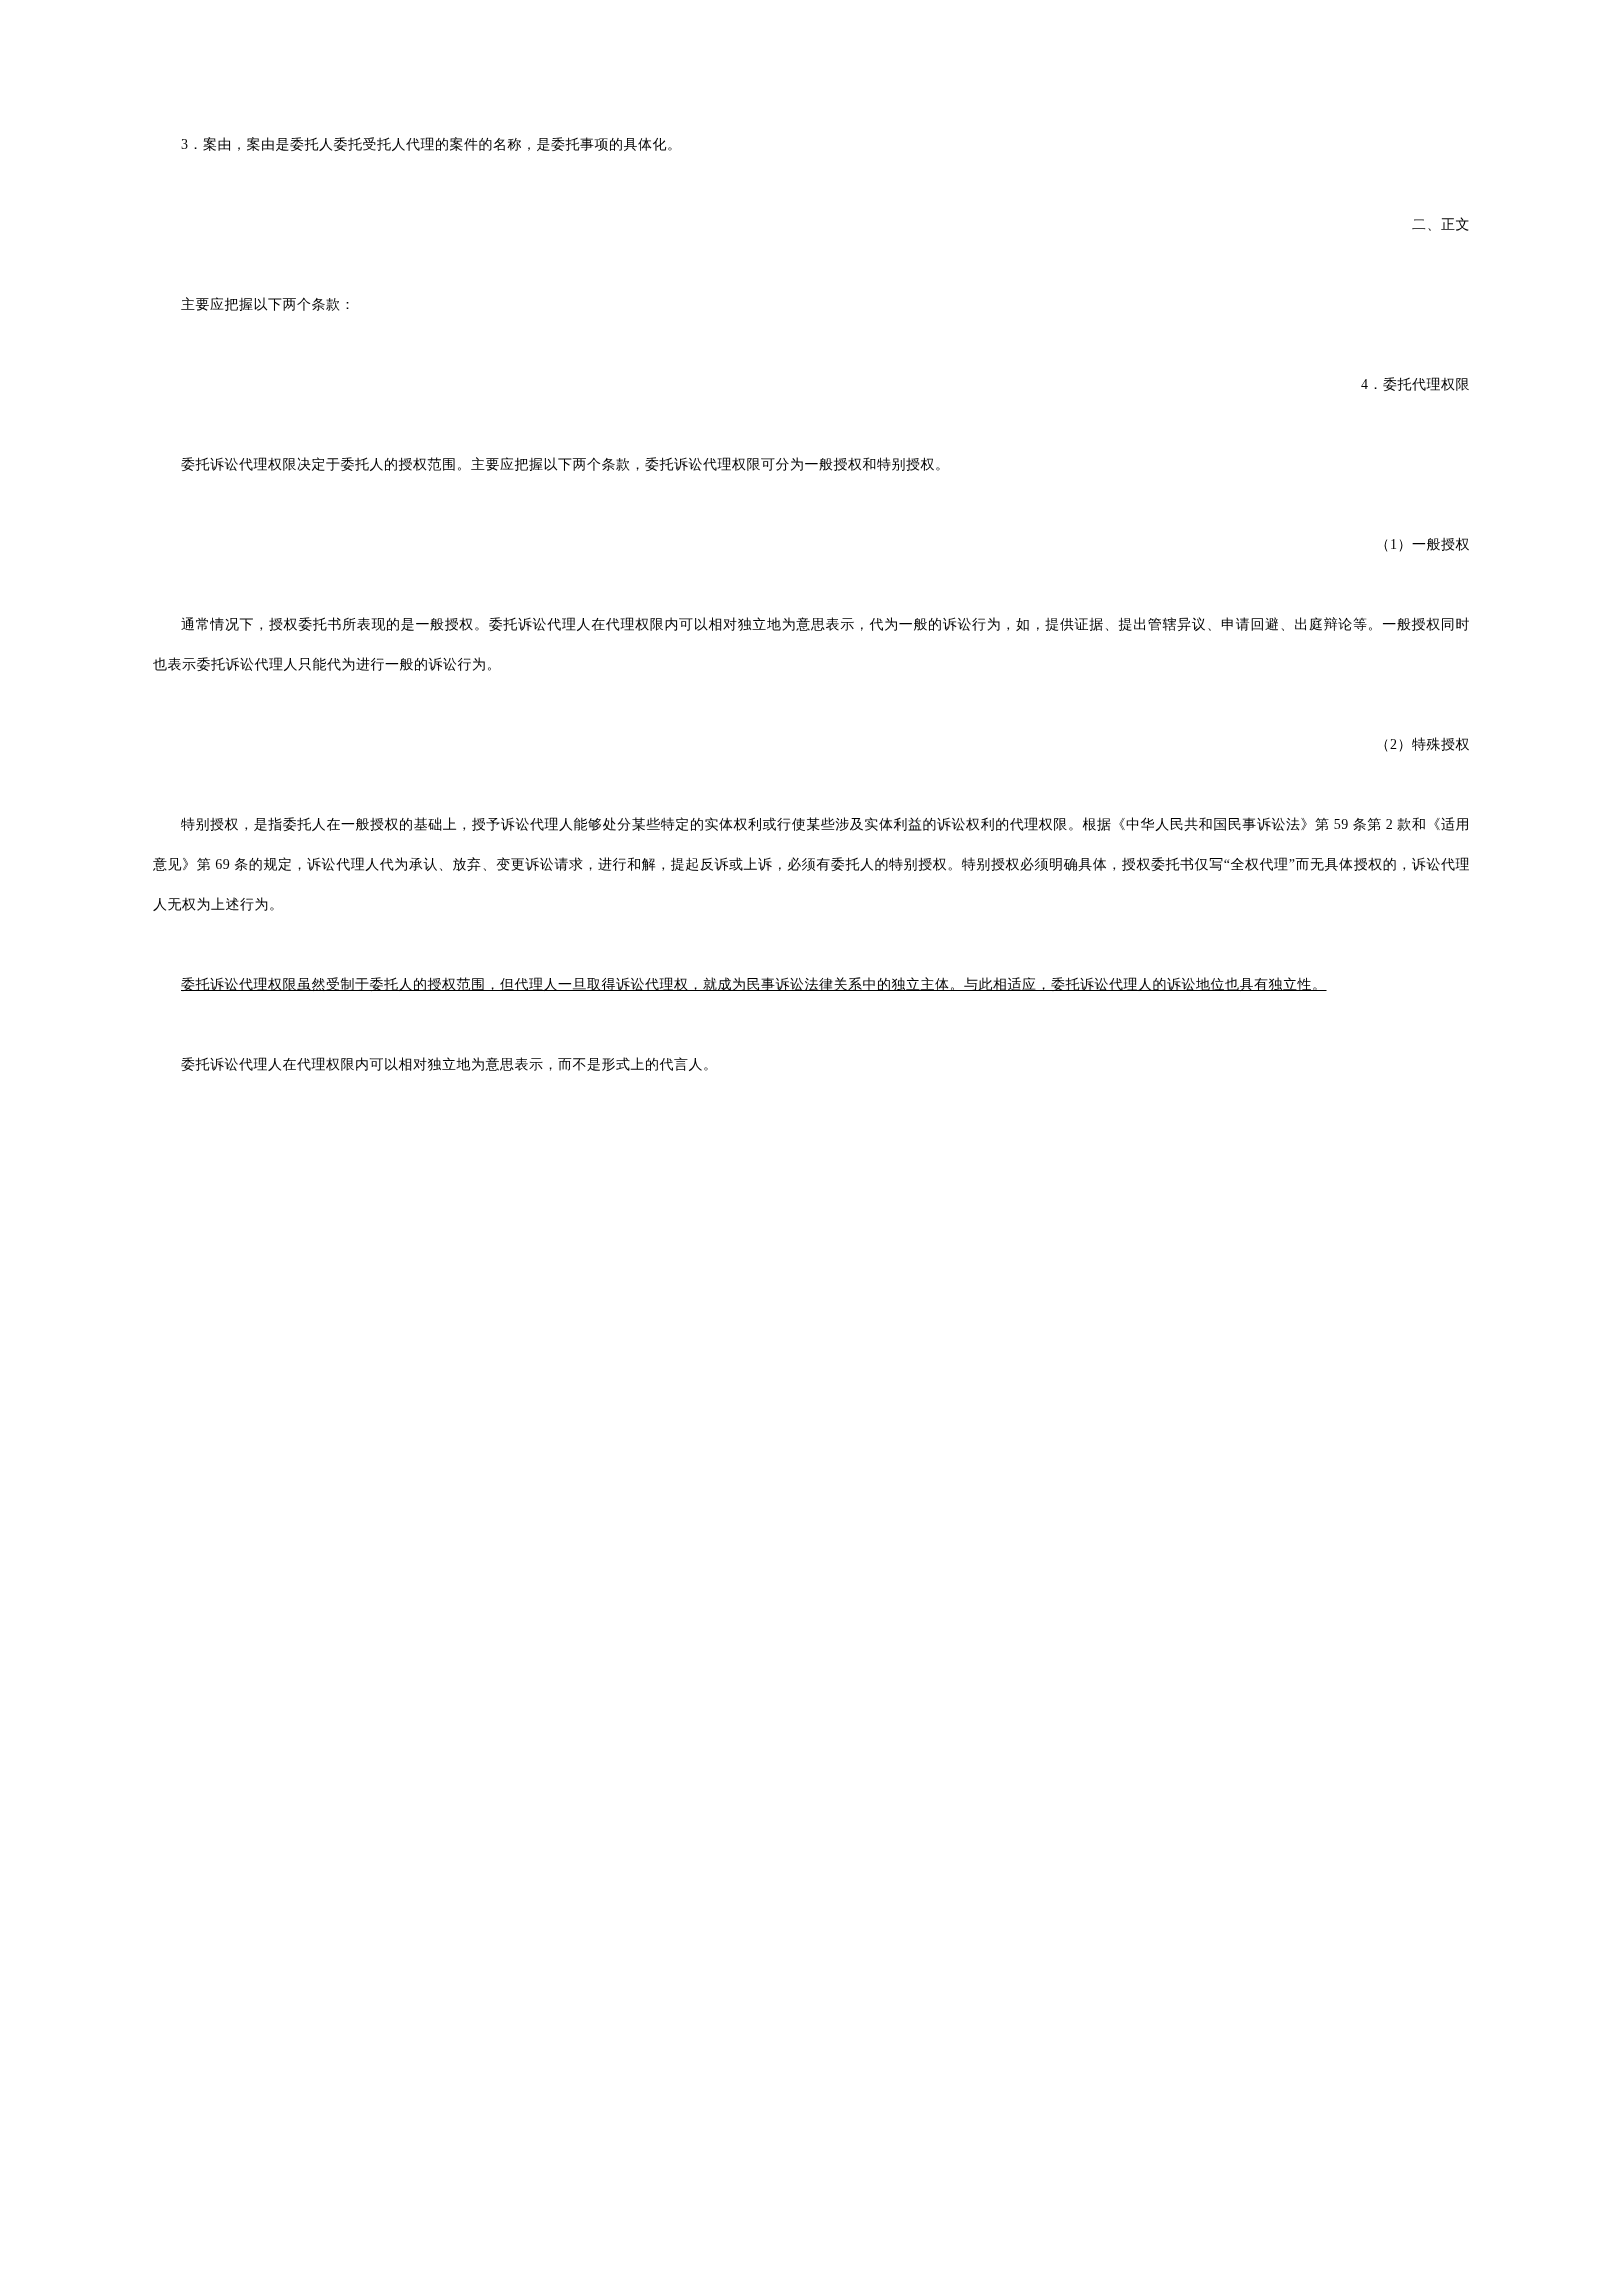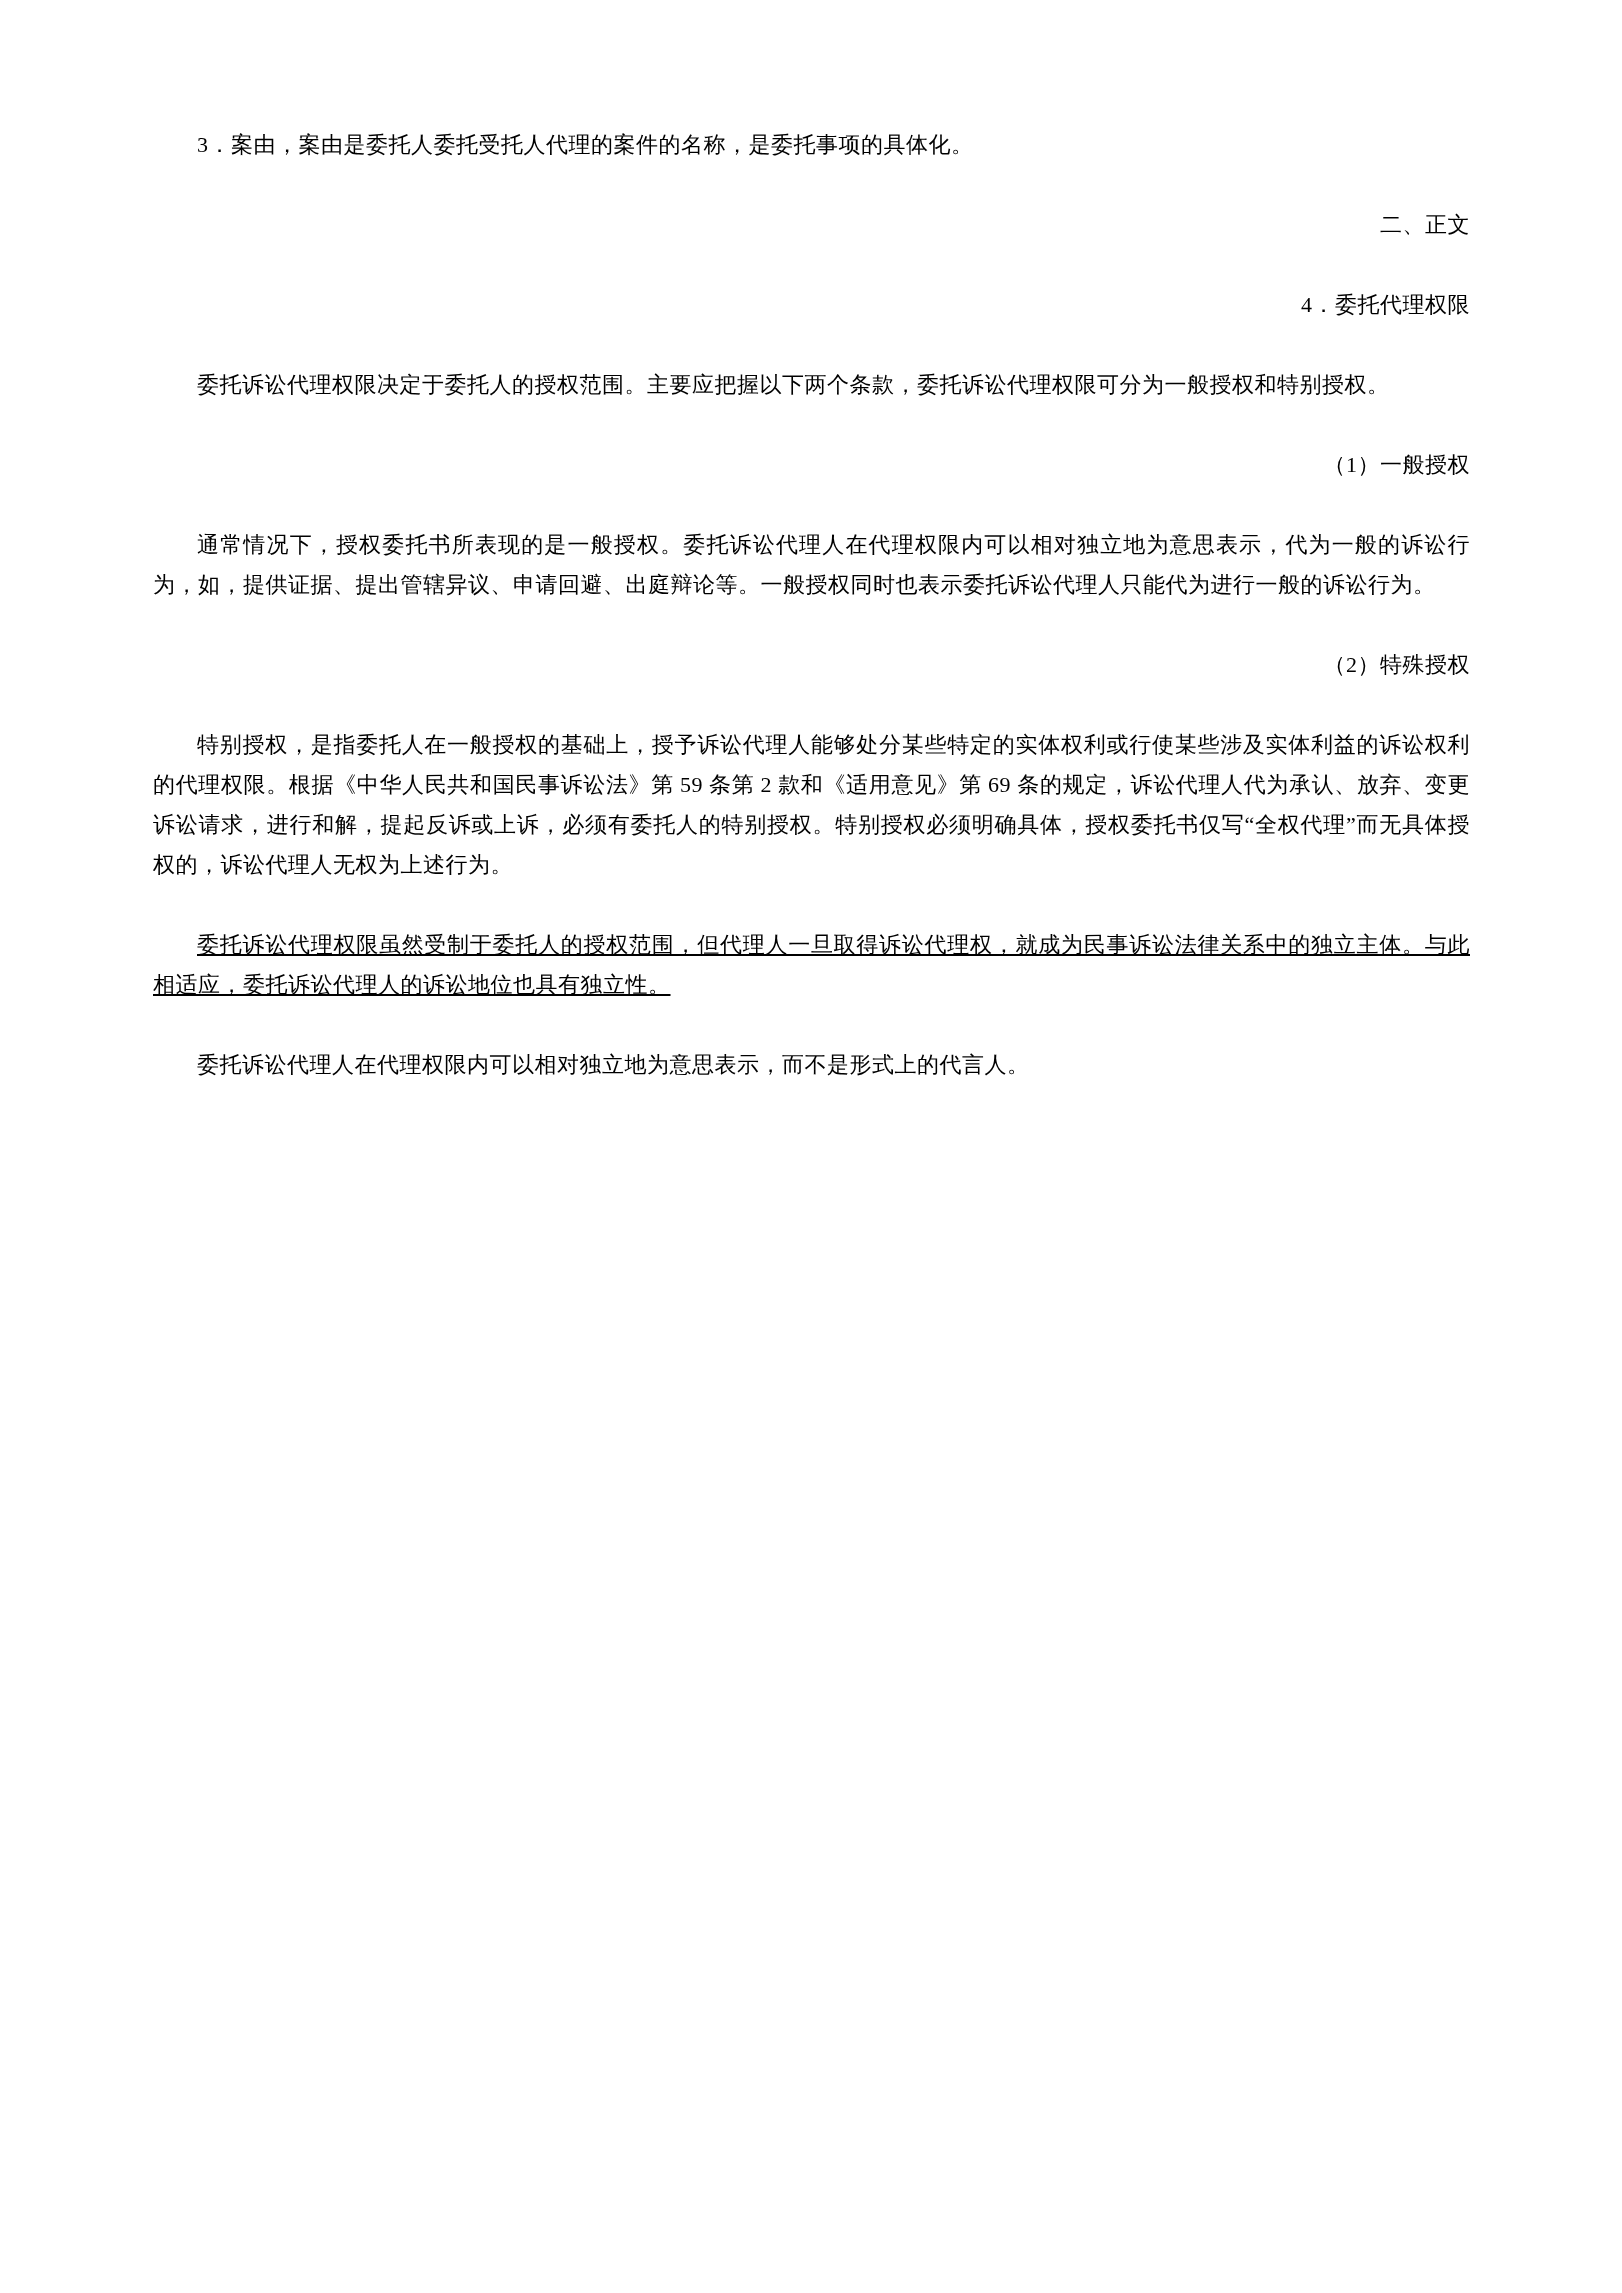--- a/index.html
+++ b/index.html
@@ -9,21 +9,21 @@
   }
   .page {
     position: relative;
     width: 1623px;
     height: 2294px;
     margin: 0 auto;
     background: #ffffff;
     box-sizing: border-box;
     padding: 125px 153px 14px 153px;
     font-family: "Liberation Serif", "DejaVu Serif", serif;
-    font-size: 22px;
+    font-size: 14px;
     color: #000000;
     overflow: hidden;
   }
   .para {
     margin: 0 0 40px 0;
     line-height: 40px;
     text-indent: 2em;
     text-align: justify;
     letter-spacing: 0.5px;
   }
@@ -36,20 +36,21 @@
   }
 </style>
 </head>
 <body>
 
 <div class="page">
   <p class="para">3．案由，案由是委托人委托受托人代理的案件的名称，是委托事项的具体化。</p>
 
   <p class="para heading">二、正文</p>
 
+  <p class="para">主要应把握以下两个条款：</p>
 
   <p class="para heading">4．委托代理权限</p>
 
   <p class="para">委托诉讼代理权限决定于委托人的授权范围。主要应把握以下两个条款，委托诉讼代理权限可分为一般授权和特别授权。</p>
 
   <p class="para heading">（1）一般授权</p>
 
   <p class="para">通常情况下，授权委托书所表现的是一般授权。委托诉讼代理人在代理权限内可以相对独立地为意思表示，代为一般的诉讼行为，如，提供证据、提出管辖异议、申请回避、出庭辩论等。一般授权同时也表示委托诉讼代理人只能代为进行一般的诉讼行为。</p>
 
   <p class="para heading">（2）特殊授权</p>

